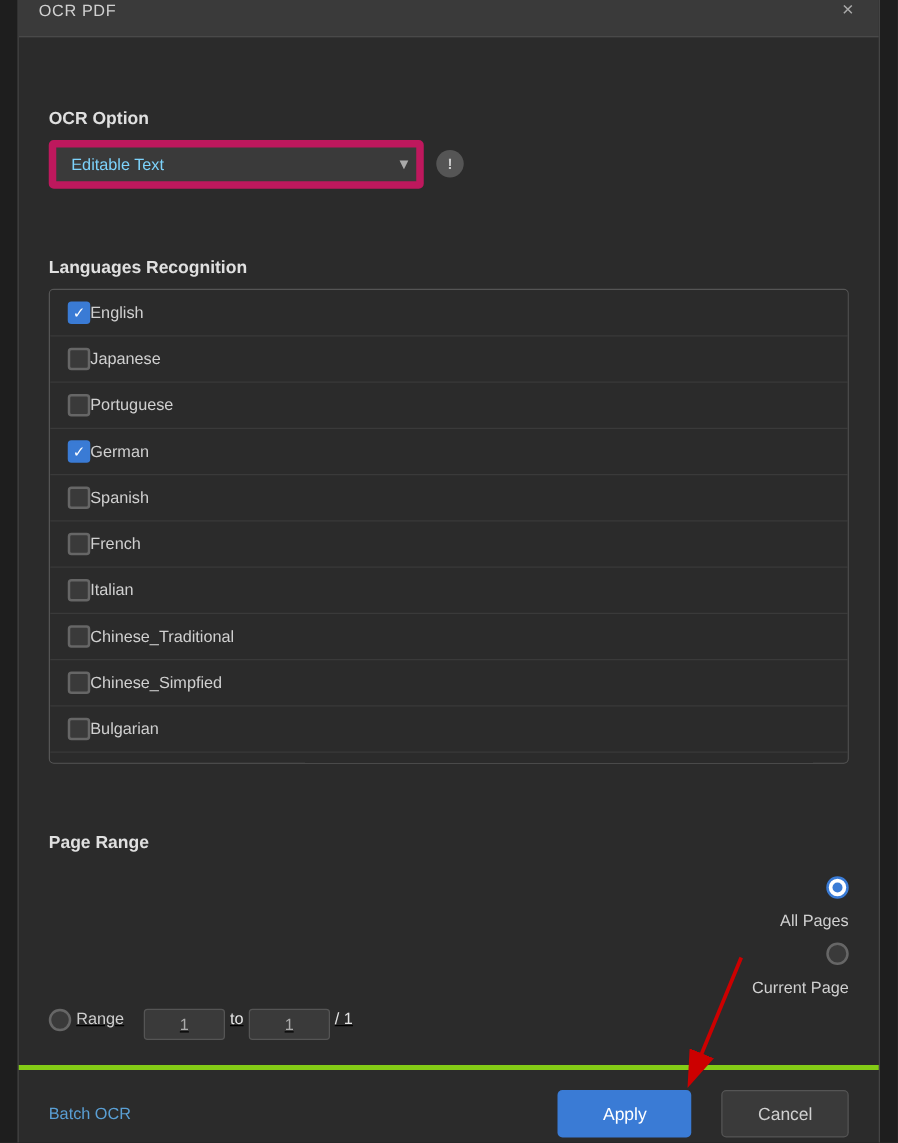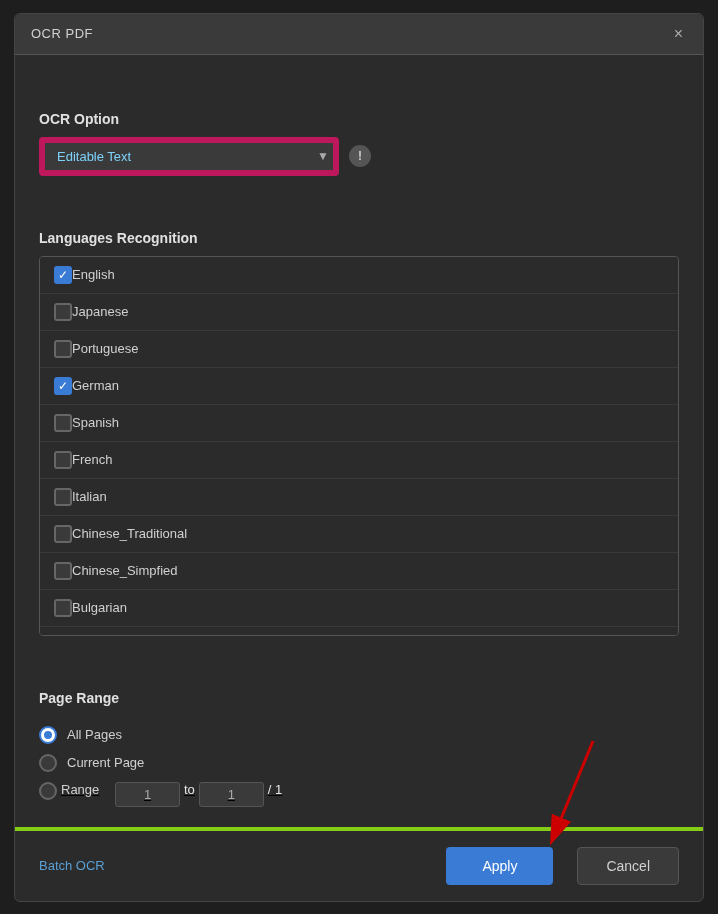--- a/index.html
+++ b/index.html
@@ -143,22 +143,23 @@
       font-size: 12px;
       line-height: 1;
     }
     .page-range-section {
       display: flex;
       flex-direction: column;
       gap: 10px;
     }
     .radio-row {
       display: flex;
-      align-items: center;
+      align-items: flex-end;
       gap: 10px;
+      flex-direction: column;
     }
     .radio-circle {
       width: 18px;
       height: 18px;
       border-radius: 50%;
       border: 2px solid #666;
       background: #3a3a3a;
       display: flex;
       align-items: center;
       justify-content: center;

